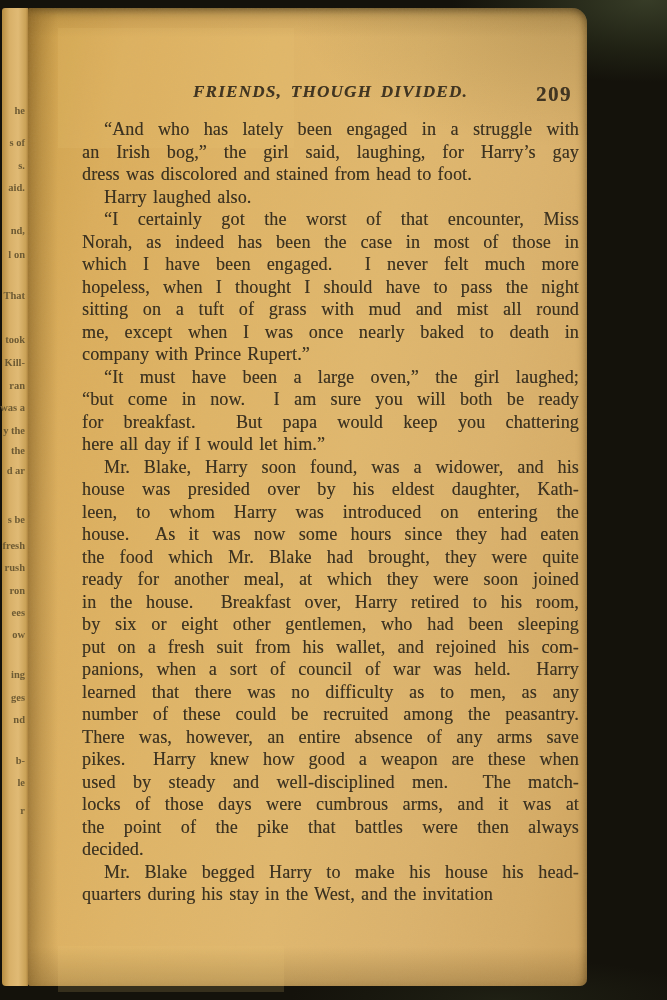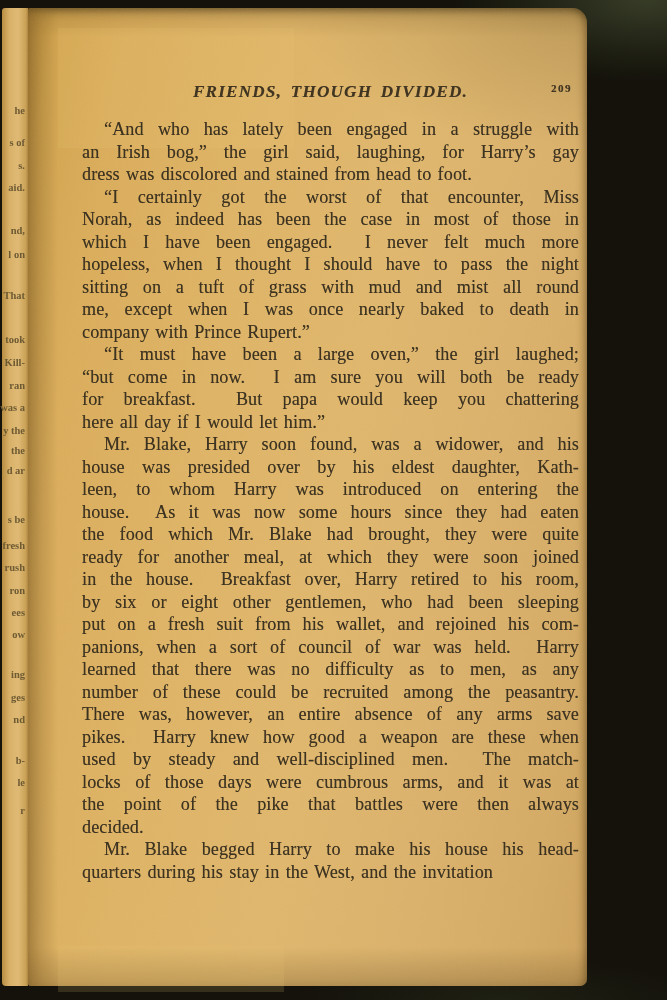--- a/index.html
+++ b/index.html
@@ -76,21 +76,21 @@
     font-size: 17px;
     letter-spacing: 1.3px;
     word-spacing: 3px;
     text-shadow: 0.3px 0.3px 0.4px rgba(58,47,29,0.55);
     white-space: nowrap;
   }
   .page-number {
     position: absolute;
     right: 7px; top: 0;
     font-weight: bold;
-    font-size: 11px;
+    font-size: 21px;
     letter-spacing: 1.5px;
     text-shadow: 0.3px 0.3px 0.4px rgba(58,47,29,0.55);
   }
 
   
   .text-block {
     position: absolute;
     left: 54px; top: 110px;
     width: 497px;
     color: #352c1c;
@@ -148,20 +148,21 @@
 
   <div class="header">
     <div class="running-title">FRIENDS, THOUGH DIVIDED.</div>
     <div class="page-number">209</div>
   </div>
 
   <div class="text-block">
       <div class="line indent just">“And who has lately been engaged in a struggle with</div>
       <div class="line just">an Irish bog,” the girl said, laughing, for Harry’s gay</div>
       <div class="line last">dress was discolored and stained from head to foot.</div>
+      <div class="line indent last">Harry laughed also.</div>
       <div class="line indent just">“I certainly got the worst of that encounter, Miss</div>
       <div class="line just">Norah, as indeed has been the case in most of those in</div>
       <div class="line just">which I have been engaged.  I never felt much more</div>
       <div class="line just">hopeless, when I thought I should have to pass the night</div>
       <div class="line just">sitting on a tuft of grass with mud and mist all round</div>
       <div class="line just">me, except when I was once nearly baked to death in</div>
       <div class="line last">company with Prince Rupert.”</div>
       <div class="line indent just">“It must have been a large oven,” the girl laughed;</div>
       <div class="line just">“but come in now.  I am sure you will both be ready</div>
       <div class="line just">for breakfast.  But papa would keep you chattering</div>

